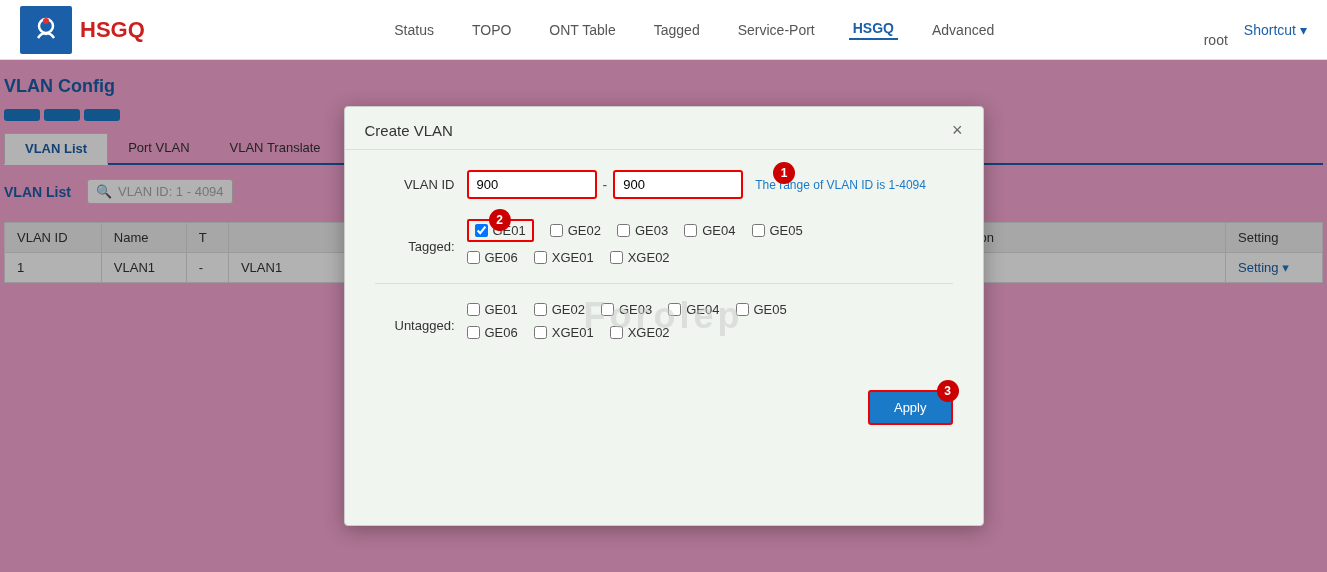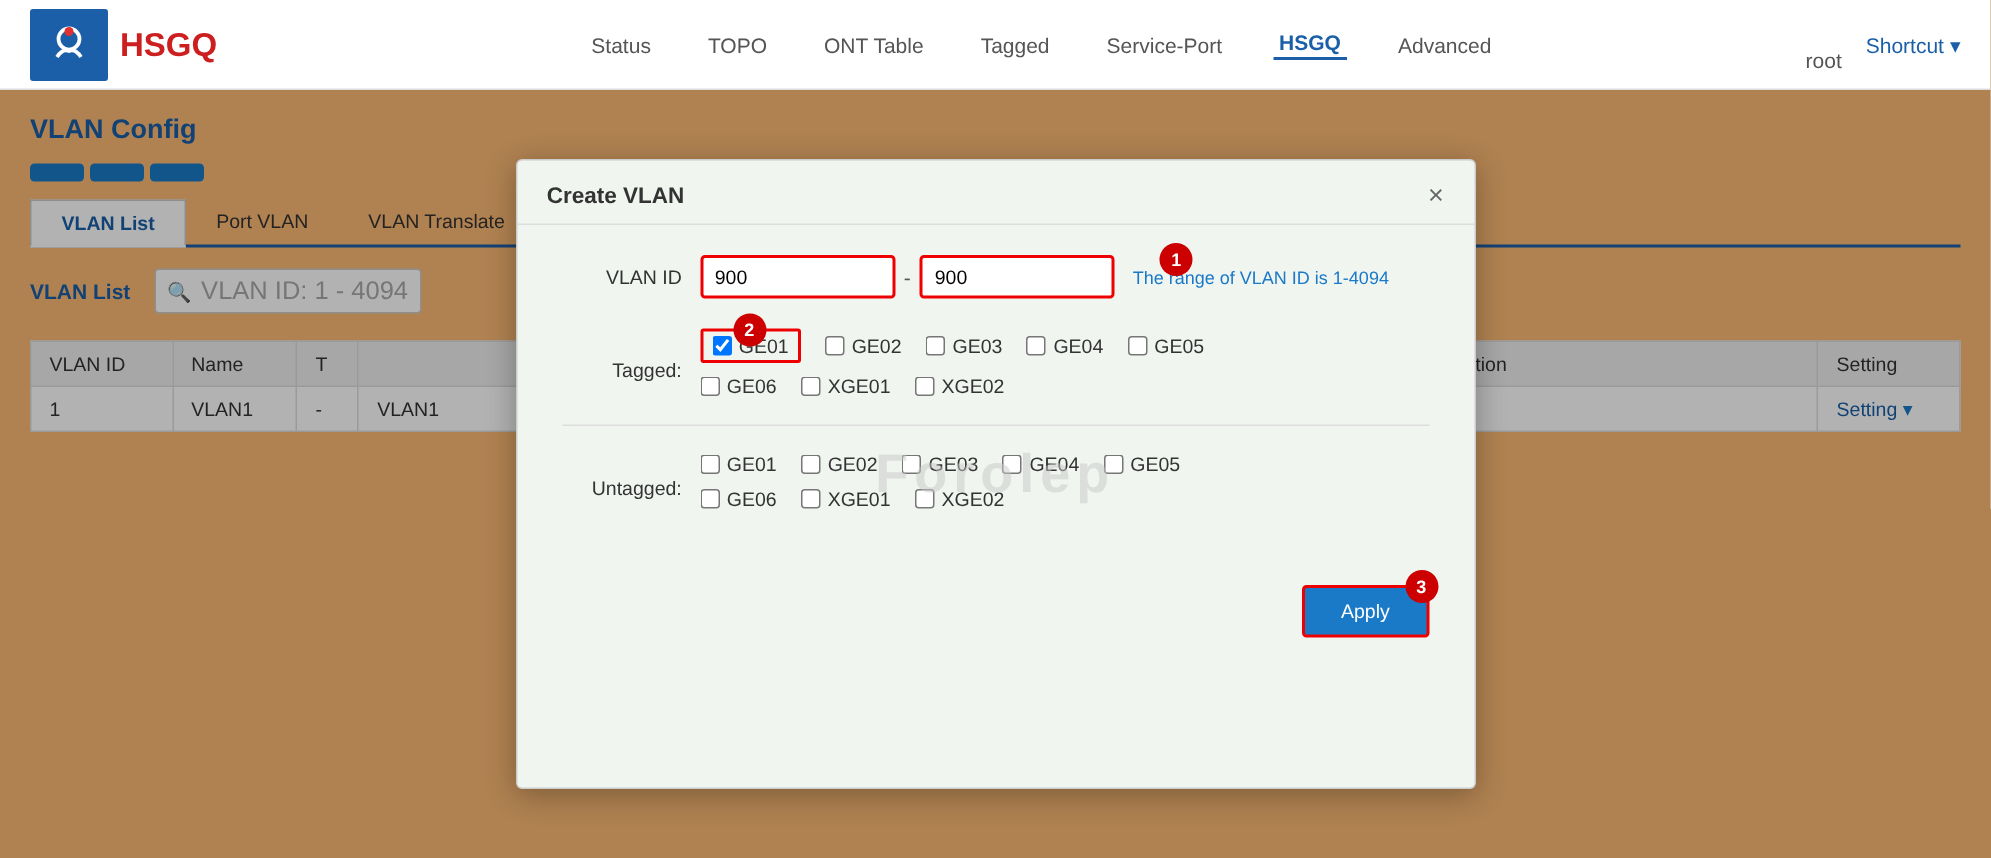--- a/index.html
+++ b/index.html
@@ -58,22 +58,22 @@
     .nav-right {
       display: flex;
       align-items: center;
       gap: 16px;
     }
     .nav-right .root-link { color: #555; margin-top: 20px; }
     .nav-right .shortcut-link { color: #1a5fa8; display: flex; align-items: center; gap: 4px; }
 
     
     .page-content {
-      padding: 16px 20px;
-      background: #fdba74;
+      padding: 16px 4px;
+      background: #f9a8d4;
       height: calc(572px - 60px);
       position: relative;
     }
     .page-title {
       color: #1a5fa8;
       font-size: 18px;
       font-weight: bold;
       margin-bottom: 12px;
     }
     .tabs-row {
@@ -176,21 +176,21 @@
     }
     .dialog-header {
       display: flex;
       justify-content: space-between;
       align-items: center;
       padding: 14px 20px 10px 20px;
       border-bottom: 1px solid #ddd;
     }
     .dialog-title {
       font-size: 15px;
-      font-weight: bold;
+      font-weight: normal;
       color: #333;
     }
     .close-btn {
       background: none;
       border: none;
       cursor: pointer;
       font-size: 18px;
       color: #666;
       line-height: 1;
     }
@@ -375,21 +375,21 @@
   </div>
   <div class="sub-tabs">
     <div class="sub-tab active">VLAN List</div>
     <div class="sub-tab">Port VLAN</div>
     <div class="sub-tab">VLAN Translate</div>
   </div>
   <div style="display:flex; align-items:center; margin-bottom:8px; gap:16px;">
     <span class="vlan-list-header">VLAN List</span>
     <div class="search-box">
       <span>🔍</span>
-      <span style="color:#aaa; font-size:17px;">VLAN ID: 1 - 4094</span>
+      <span style="color:#aaa; font-size:13px;">VLAN ID: 1 - 4094</span>
     </div>
   </div>
   <table class="data-table">
     <thead>
       <tr>
         <th>VLAN ID</th>
         <th>Name</th>
         <th>T</th>
         <th style="padding-left:700px;">Description</th>
         <th>Setting</th>

